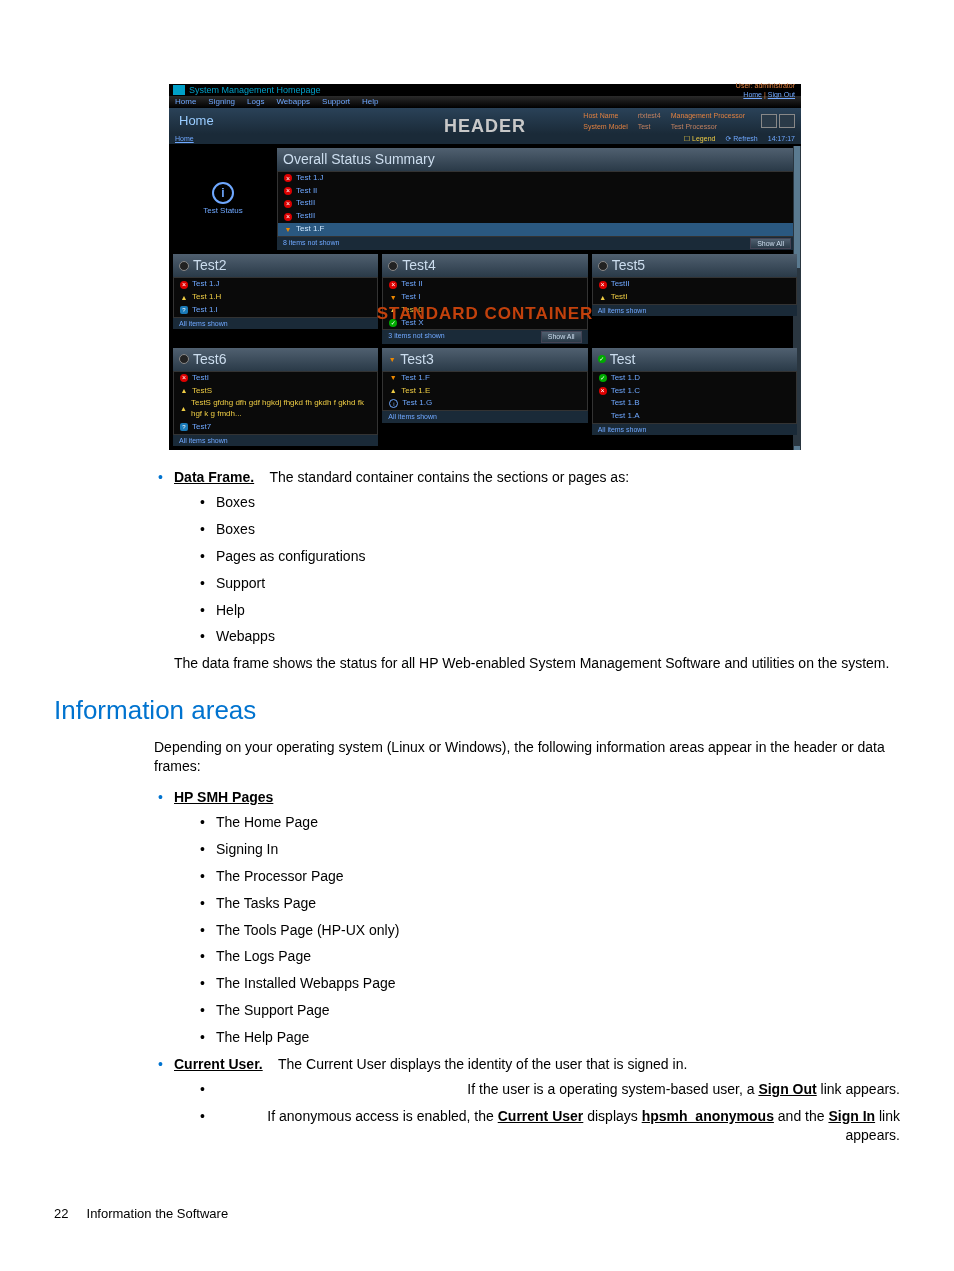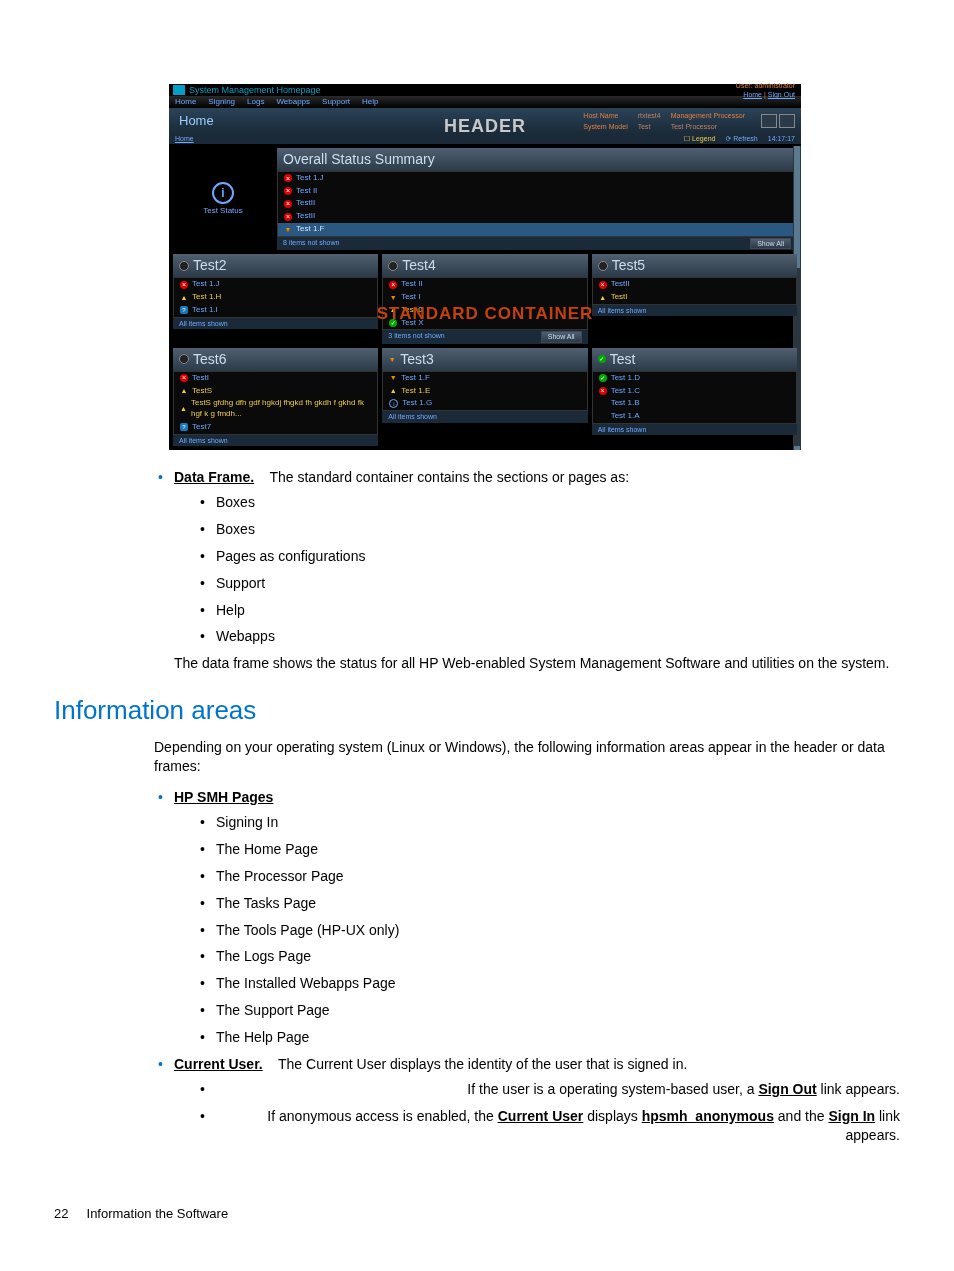--- a/index.html
+++ b/index.html
@@ -556,22 +556,22 @@
 </div>
 
 <h2 class="section">Information areas</h2>
 
 <div class="content">
   <div class="para">Depending on your operating system (Linux or Windows), the following information areas appear in the header or data frames:</div>
   <ul class="level1">
     <li>
       <span class="bold">HP SMH Pages</span>
       <ul class="level2" id="smh-pages">
+          <li>The Home Page</li>
           <li>Signing In</li>
-          <li>The Home Page</li>
           <li>The Processor Page</li>
           <li>The Tasks Page</li>
           <li>The Tools Page (HP-UX only)</li>
           <li>The Logs Page</li>
           <li>The Installed Webapps Page</li>
           <li>The Support Page</li>
           <li>The Help Page</li>
         </ul>
     </li>
     <li>

